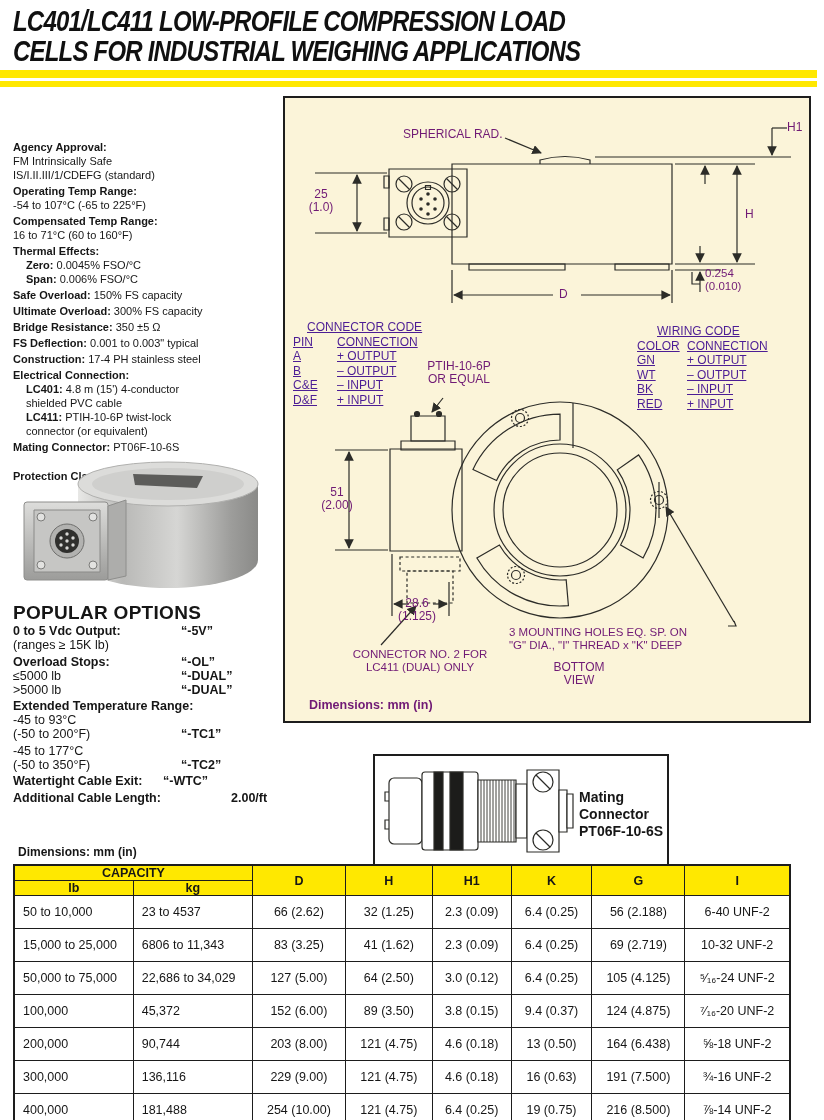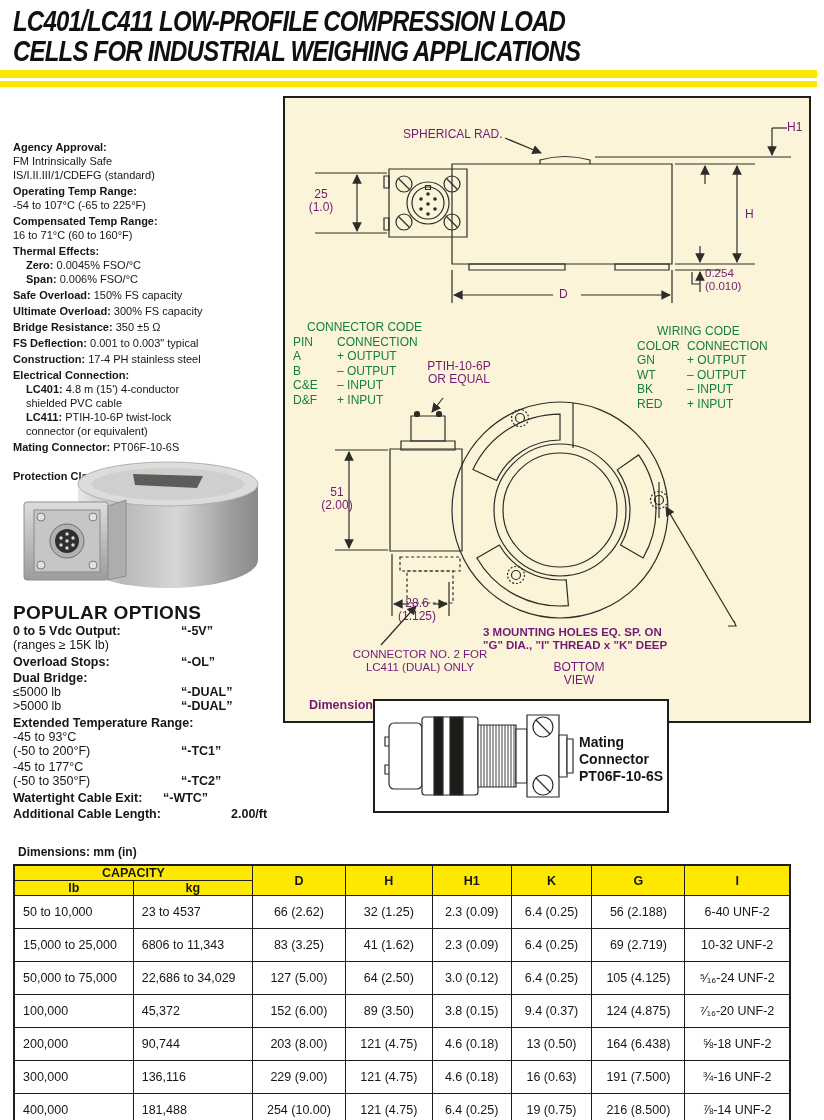--- a/index.html
+++ b/index.html
@@ -35,29 +35,29 @@
   .opt .oc.far { left:218px; }
 
   
   .dbox { position:absolute; left:283px; top:96px; width:528px; height:627px;
           background:#fbf4d9; border:2px solid #1d1d1d; }
   .dbox svg.art { position:absolute; left:0; top:0; }
   .dlab { position:absolute; font-size:12px; line-height:13px; color:#701a75; white-space:nowrap; }
   .dlab.ctr { text-align:center; white-space:normal; }
   .dlab.sm { font-size:11.5px; }
   .dlab.bold { font-weight:bold; font-size:12.5px; }
-  .codeblk { position:absolute; font-size:12px; line-height:14.5px; color:#15803d; }
+  .codeblk { position:absolute; font-size:12px; line-height:14.5px; color:#4c1d95;text-decoration:underline; }
   .codeblk .ct { padding-left:14px; }
   .codeblk .cr { display:flex; }
   .codeblk .c1 { width:44px; }
   .wiring .ct { padding-left:20px; }
   .wiring .c1 { width:50px; }
 
   
-  .mbox { position:absolute; left:373px; top:699px; width:296px; height:114px;
+  .mbox { position:absolute; left:373px; top:754px; width:296px; height:114px;
           background:#fff; border:2px solid #1d1d1d; }
   .mtxt { position:absolute; left:204px; top:33px; font-size:14px; font-weight:bold; line-height:17px; }
 
   
   .dims-label { position:absolute; left:18px; top:845px; font-size:12px; font-weight:bold; }
   table.spec { position:absolute; left:13px; top:864px; width:778px; border-collapse:collapse;
                table-layout:fixed; font-size:12.5px; border:2px solid #1d1d1d; }
   table.spec th, table.spec td { border:1.5px solid #1d1d1d; }
   table.spec th { background:#ffe800; font-weight:bold; height:15px; font-size:12.5px; }
   table.spec td { height:20px; padding:9px 5px; background:#fff; text-align:center; }
@@ -139,21 +139,20 @@
       </g>
       <path d="M100,62 l18,-6 v76 l-18,4 z" fill="#adadab" stroke="#8e8e8c"></path>
     </svg>
   </div>
 
   <div class="options">
     <div class="opt-head">POPULAR OPTIONS</div>
     <div class="opt"><span class="ob">0 to 5 Vdc Output:</span><span></span><span class="oc">“-5V”</span></div>
     <div class="opt"><span class="ob"></span><span>(ranges ≥ 15K lb)</span><span class="oc"></span></div>
     <div class="opt grp"><span class="ob">Overload Stops:</span><span></span><span class="oc">“-OL”</span></div>
-    <div class="opt grp"><span class="ob">Dual Bridge:</span><span></span><span class="oc"></span></div>
     <div class="opt"><span class="ob"></span><span>≤5000 lb</span><span class="oc">“-DUAL”</span></div>
     <div class="opt"><span class="ob"></span><span>&gt;5000 lb</span><span class="oc">“-DUAL”</span></div>
     <div class="opt grp"><span class="ob">Extended Temperature Range:</span><span></span><span class="oc"></span></div>
     <div class="opt"><span class="ob"></span><span>-45 to 93°C</span><span class="oc"></span></div>
     <div class="opt"><span class="ob"></span><span>(-50 to 200°F)</span><span class="oc">“-TC1”</span></div>
     <div class="opt grp"><span class="ob"></span><span>-45 to 177°C</span><span class="oc"></span></div>
     <div class="opt"><span class="ob"></span><span>(-50 to 350°F)</span><span class="oc">“-TC2”</span></div>
     <div class="opt grp"><span class="ob">Watertight Cable Exit:</span><span></span><span class="oc" style="left:150px">“-WTC”</span></div>
     <div class="opt grp"><span class="ob">Additional Cable Length:</span><span></span><span class="oc far">2.00/ft</span></div>
   </div>
@@ -328,21 +327,21 @@
     </div>
 
     <div class="dlab ctr" style="left:28px; top:388px; width:48px;">
       <div>51</div>
       <div>(2.00)</div>
     </div>
     <div class="dlab ctr" style="left:100px; top:499px; width:64px;">
       <div>28.6</div>
       <div>(1.125)</div>
     </div>
-    <div class="dlab sm" style="left:198px; top:528px;font-weight:bold;">
+    <div class="dlab sm" style="left:224px; top:528px;">
       <div>3 MOUNTING HOLES EQ. SP. ON</div>
       <div>"G" DIA., "I" THREAD x "K" DEEP</div>
     </div>
     <div class="dlab ctr sm" style="left:40px; top:550px; width:140px;margin-left:25px;">
       <div>CONNECTOR NO. 2 FOR</div>
       <div>LC411 (DUAL) ONLY</div>
     </div>
     <div class="dlab ctr" style="left:258px; top:563px; width:72px;">
       <div>BOTTOM</div>
       <div>VIEW</div>

